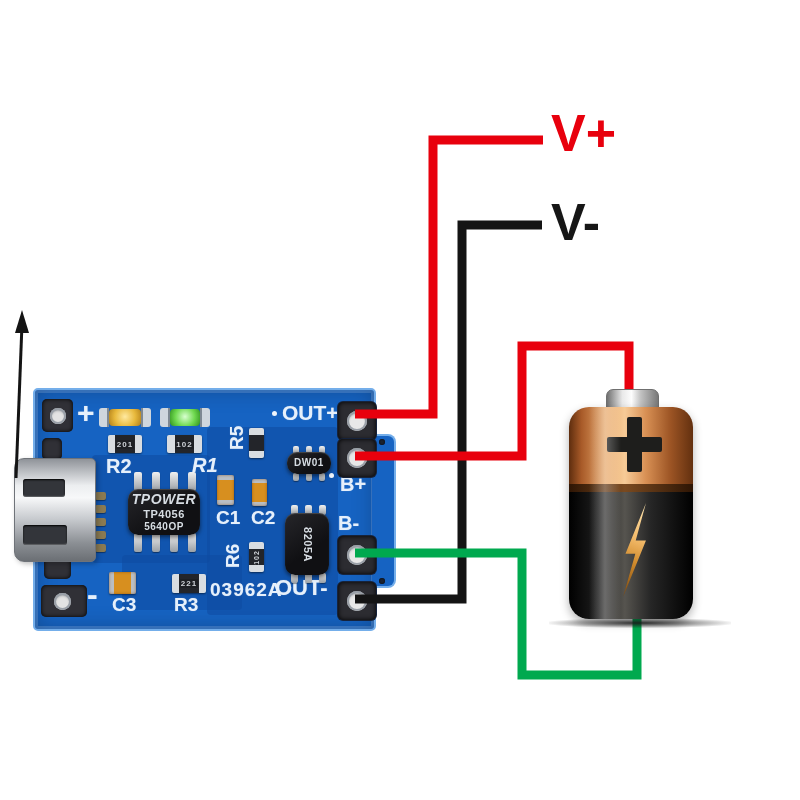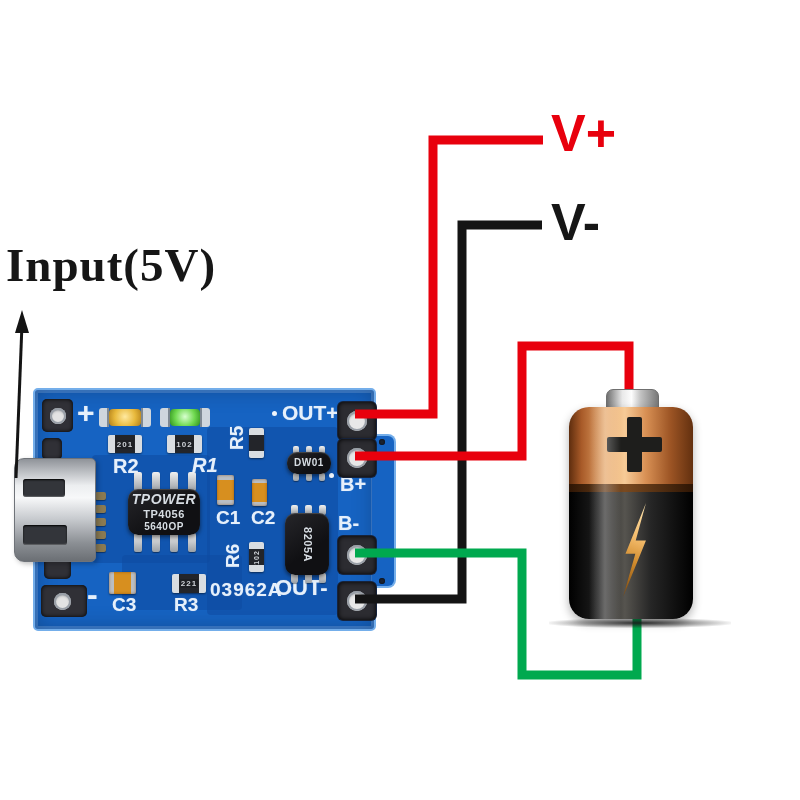--- a/index.html
+++ b/index.html
@@ -88,21 +88,20 @@
   .bolt{position:absolute;left:45px;top:96px;width:41px;height:94px;
     background:linear-gradient(200deg,#fce9b8 0%,#f4bc6c 38%,#cf8a2c 62%,#7c480f 95%);
     clip-path:polygon(78% 0%,28% 54%,52% 54%,22% 100%,78% 40%,53% 40%);
     filter:drop-shadow(0 0 2px rgba(255,200,90,.35));}
 </style>
 </head>
 <body>
 
 <div class="canvas">
 
-  <div class="abs lbl-input">Input(5V)</div>
   <div class="abs lbl-vplus">V+</div>
   <div class="abs lbl-vminus">V-</div>
 
   <svg class="abs wires" width="800" height="800" viewBox="0 0 800 800">
     <polyline class="w-neg" points="355,599 462,599 462,225 542,225"></polyline>
     <polyline class="w-pos" points="355,414 433,414 433,140 543,140"></polyline>
     <polyline class="w-pos" points="355,456 522,456 522,346 629,346 629,400"></polyline>
     <polyline class="w-grn" points="355,553 522,553 522,675 637,675 637,617"></polyline>
     <line x1="16" y1="478" x2="22" y2="324" stroke="#141414" stroke-width="3"></line>
     <polygon points="22,310 15,333 29,333" fill="#141414"></polygon>
@@ -127,21 +126,21 @@
       <div class="ring" style="left:13px;top:8px;width:17px;height:17px;"></div>
       </div>
 
     <div class="abs silk" style="left:42px;top:8px;font-size:30px;">+</div>
     <div class="abs silk" style="left:52px;top:188px;font-size:32px;">-</div>
     <div class="abs via" style="left:237px;top:21px;width:5px;height:5px;"></div>
     <div class="abs silk" style="left:247px;top:12px;font-size:21px;">OUT+</div>
     <div class="abs silk" style="left:305px;top:84px;font-size:20px;">B+</div>
     <div class="abs silk" style="left:303px;top:123px;font-size:20px;">B-</div>
     <div class="abs silk" style="left:240px;top:187px;font-size:22px;">OUT-</div>
-    <div class="abs silk" style="left:78px;top:66px;font-size:20px;">R2</div>
+    <div class="abs silk" style="left:71px;top:66px;font-size:20px;">R2</div>
     <div class="abs silk" style="left:157px;top:65px;font-size:20px;font-style:italic;">R1</div>
     <div class="abs silk rot" style="left:192px;top:60px;font-size:19px;">R5</div>
     <div class="abs silk" style="left:181px;top:118px;font-size:19px;">C1</div>
     <div class="abs silk" style="left:216px;top:118px;font-size:19px;">C2</div>
     <div class="abs silk rot" style="left:188px;top:178px;font-size:19px;">R6</div>
     <div class="abs silk" style="left:77px;top:205px;font-size:19px;">C3</div>
     <div class="abs silk" style="left:139px;top:205px;font-size:19px;">R3</div>
     <div class="abs silk" style="left:175px;top:190px;font-size:19px;letter-spacing:1px;">03962A</div>
     <div class="abs via" style="left:294px;top:83px;width:5px;height:5px;"></div>
 

